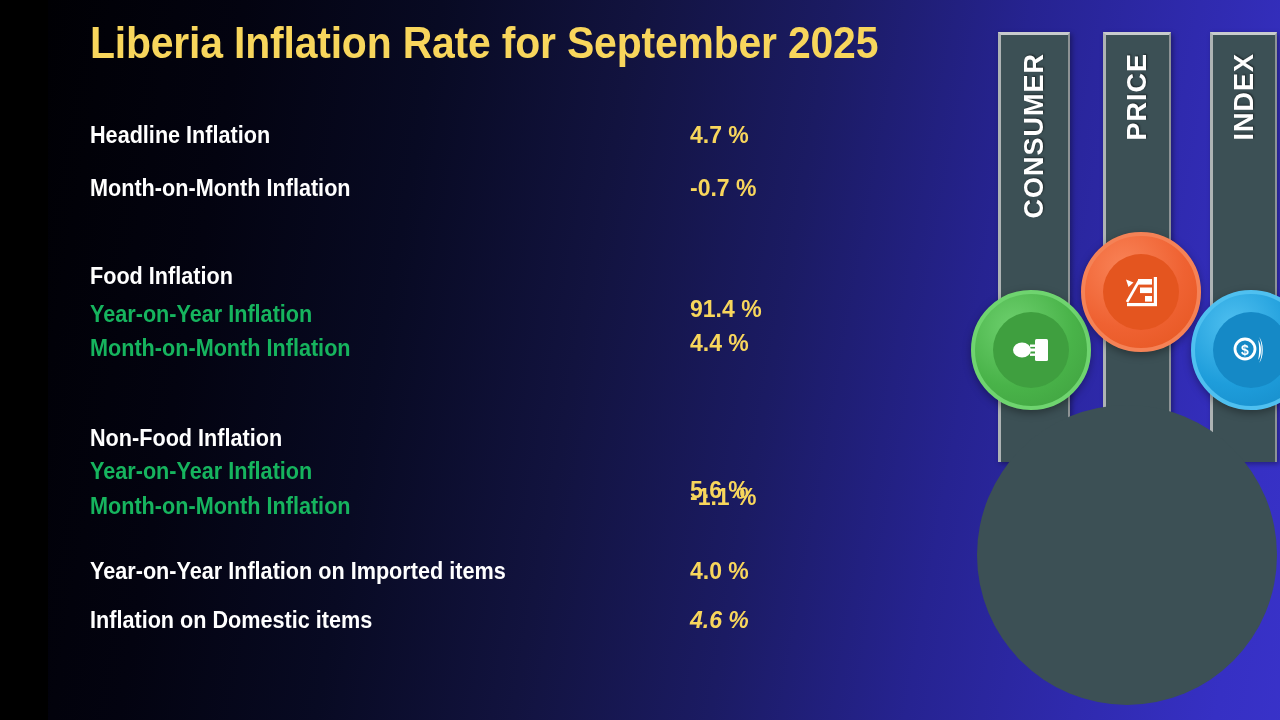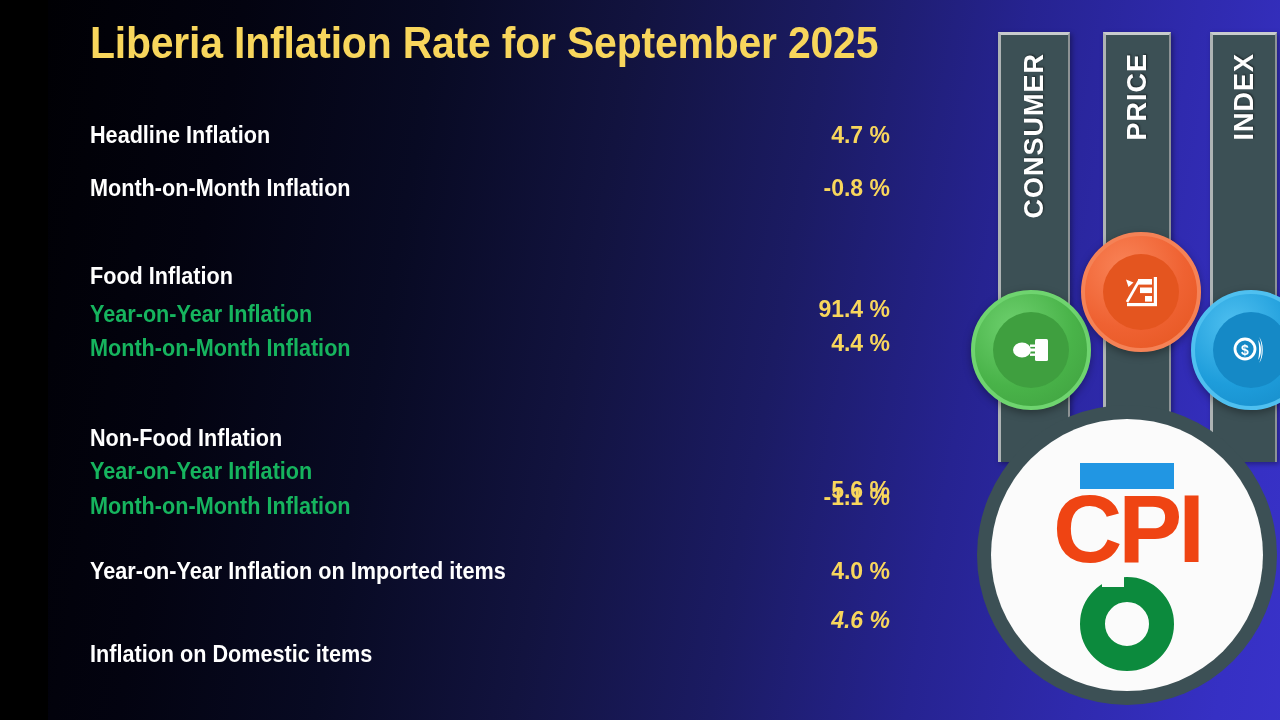--- a/index.html
+++ b/index.html
@@ -63,21 +63,21 @@
     transform-origin: left center;
     line-height: 34px;
   }
   .label.white { color: #ffffff; }
   .label.green { color: #16b45e; }
   .value {
     position: absolute;
     left: 600px;
     width: 200px;
     top: 0;
-    text-align: right;
+    text-align: left;
     font-size: 23px;
     font-weight: 700;
     color: #f8d65c;
     line-height: 34px;
     white-space: nowrap;
   }
   
   #graphic {
     position: absolute;
     left: 915px;
@@ -200,21 +200,21 @@
       <div class="row" style="top: 118px;">
         <div class="label white">Headline Inflation</div>
       </div>
       <div class="row" style="top: 118px;">
         <div class="value">4.7 %</div>
       </div>
       <div class="row" style="top: 171px;">
         <div class="label white">Month-on-Month Inflation</div>
       </div>
       <div class="row" style="top: 171px;">
-        <div class="value">-0.8 %</div>
+        <div class="value">-0.7 %</div>
       </div>
       <div class="row" style="top: 259px;">
         <div class="label white">Food Inflation</div>
       </div>
       <div class="row" style="top: 297px;">
         <div class="label green">Year-on-Year Inflation</div>
       </div>
       <div class="row" style="top: 292px;">
         <div class="value">91.4 %</div>
       </div>
@@ -238,21 +238,21 @@
       </div>
       <div class="row" style="top: 480px;">
         <div class="value">-1.1 %</div>
       </div>
       <div class="row" style="top: 554px;">
         <div class="label white">Year-on-Year Inflation on Imported items</div>
       </div>
       <div class="row" style="top: 554px;">
         <div class="value">4.0 %</div>
       </div>
-      <div class="row" style="top: 637px;">
+      <div class="row" style="top: 603px;">
         <div class="label white">Inflation on Domestic items</div>
       </div>
       <div class="row" style="top: 603px; font-style: italic;">
         <div class="value">4.6 %</div>
       </div>
     </div>
 
   <div id="graphic">
 
     <div class="pillar" style="left:35px; top:32px; width:72px; height:430px;">
@@ -310,21 +310,15 @@
         <svg width="46" height="46" viewBox="0 0 46 46">
           <circle cx="17" cy="22" r="10" fill="none" stroke="#ffffff" stroke-width="2.8"></circle>
           <text x="17" y="27.5" font-size="14" font-family="Liberation Sans, sans-serif" font-weight="700" fill="#ffffff" text-anchor="middle">$</text>
           <path d="M31 10 C36 15, 36 31, 31 36 C34.5 31.5, 34.5 14.5, 31 10 Z" fill="#ffffff"></path>
           <path d="M30 13 C34 17.5, 34 28.5, 30 33 C31.5 28, 31.5 18, 30 13 Z" fill="#ffffff"></path>
         </svg>
       </div>
     </div>
 
     <div id="logo-ring"></div>
-    <div id="logo-circle">
-      <div id="logo-bar"></div>
-      <div id="logo-cpi">CPI</div>
-      <div id="logo-arc"></div>
-      <div id="logo-arc-notch"></div>
-    </div>
 
   </div>
 </div>
 
 </body></html>

